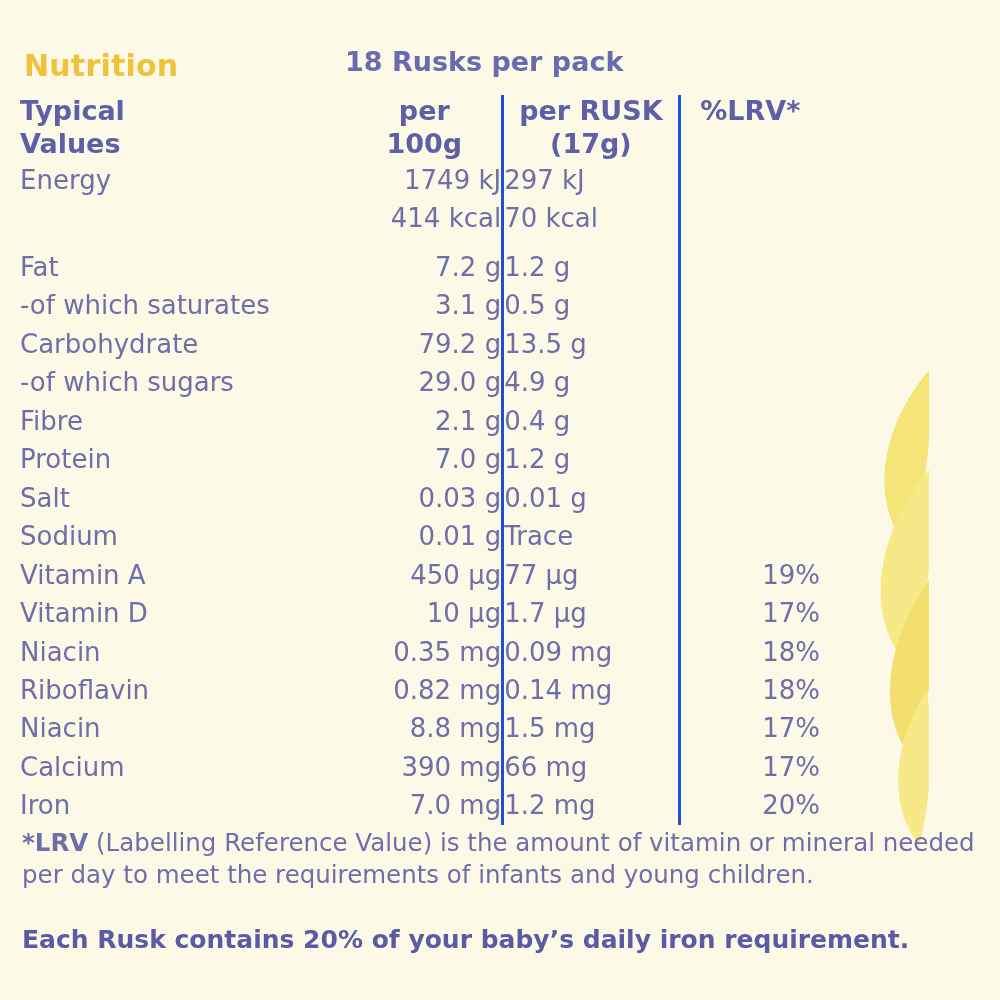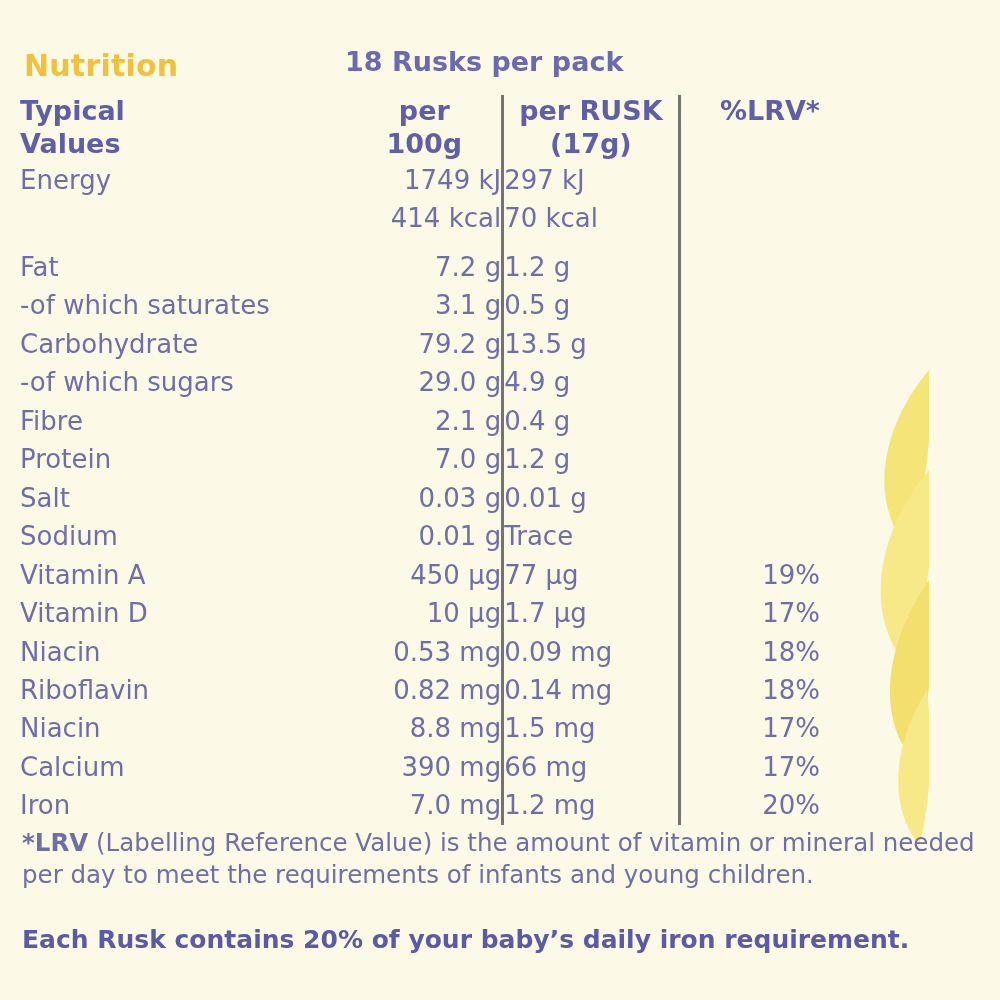--- a/index.html
+++ b/index.html
@@ -70,32 +70,32 @@
     font-weight: normal;
   }
 
   
   .c-label { width: 330px; text-align: left; padding-left: 4px;}
   .c-100g  { width: 155px; text-align: right; padding-right: 10px; }
   .c-rusk  { width: 175px; text-align: left; padding-right: 14px; }
   .c-lrv   { width: 140px; text-align: right; padding-right: 26px; }
 
   
-  .c-rusk, .c-lrv { border-left: 3px solid #737373; }
+  .c-rusk, .c-lrv { border-left: 3px solid #1d4ed8; }
 
   .hdr td {
     font-size: 27px;
     font-weight: bold;
     color: #5f5fa8;
     line-height: 1.22;
     padding-bottom: 2px;
   }
   .hdr .c-label { font-weight: bold; margin-top: 20px; }
   .hdr .c-100g, .hdr .c-rusk { text-align: center; padding-right: 0; }
-  .hdr .c-lrv { text-align: right; padding-right: 0; margin-left: 28px; }
+  .hdr .c-lrv { text-align: center; padding-right: 0; margin-left: 28px; }
 
   .hdr-sub {
     display: block;
     font-weight: bold;
   }
 
   .row td {
     line-height: 1.48;
     font-size: 26px;
   }
@@ -231,21 +231,21 @@
         <td class="c-lrv">19%</td>
       </tr>
       <tr class="row">
         <td class="c-label">Vitamin D</td>
         <td class="c-100g">10 µg</td>
         <td class="c-rusk">1.7 µg</td>
         <td class="c-lrv">17%</td>
       </tr>
       <tr class="row">
         <td class="c-label">Niacin</td>
-        <td class="c-100g">0.53 mg</td>
+        <td class="c-100g">0.35 mg</td>
         <td class="c-rusk">0.09 mg</td>
         <td class="c-lrv">18%</td>
       </tr>
       <tr class="row">
         <td class="c-label">Riboflavin</td>
         <td class="c-100g">0.82 mg</td>
         <td class="c-rusk">0.14 mg</td>
         <td class="c-lrv">18%</td>
       </tr>
       <tr class="row">

